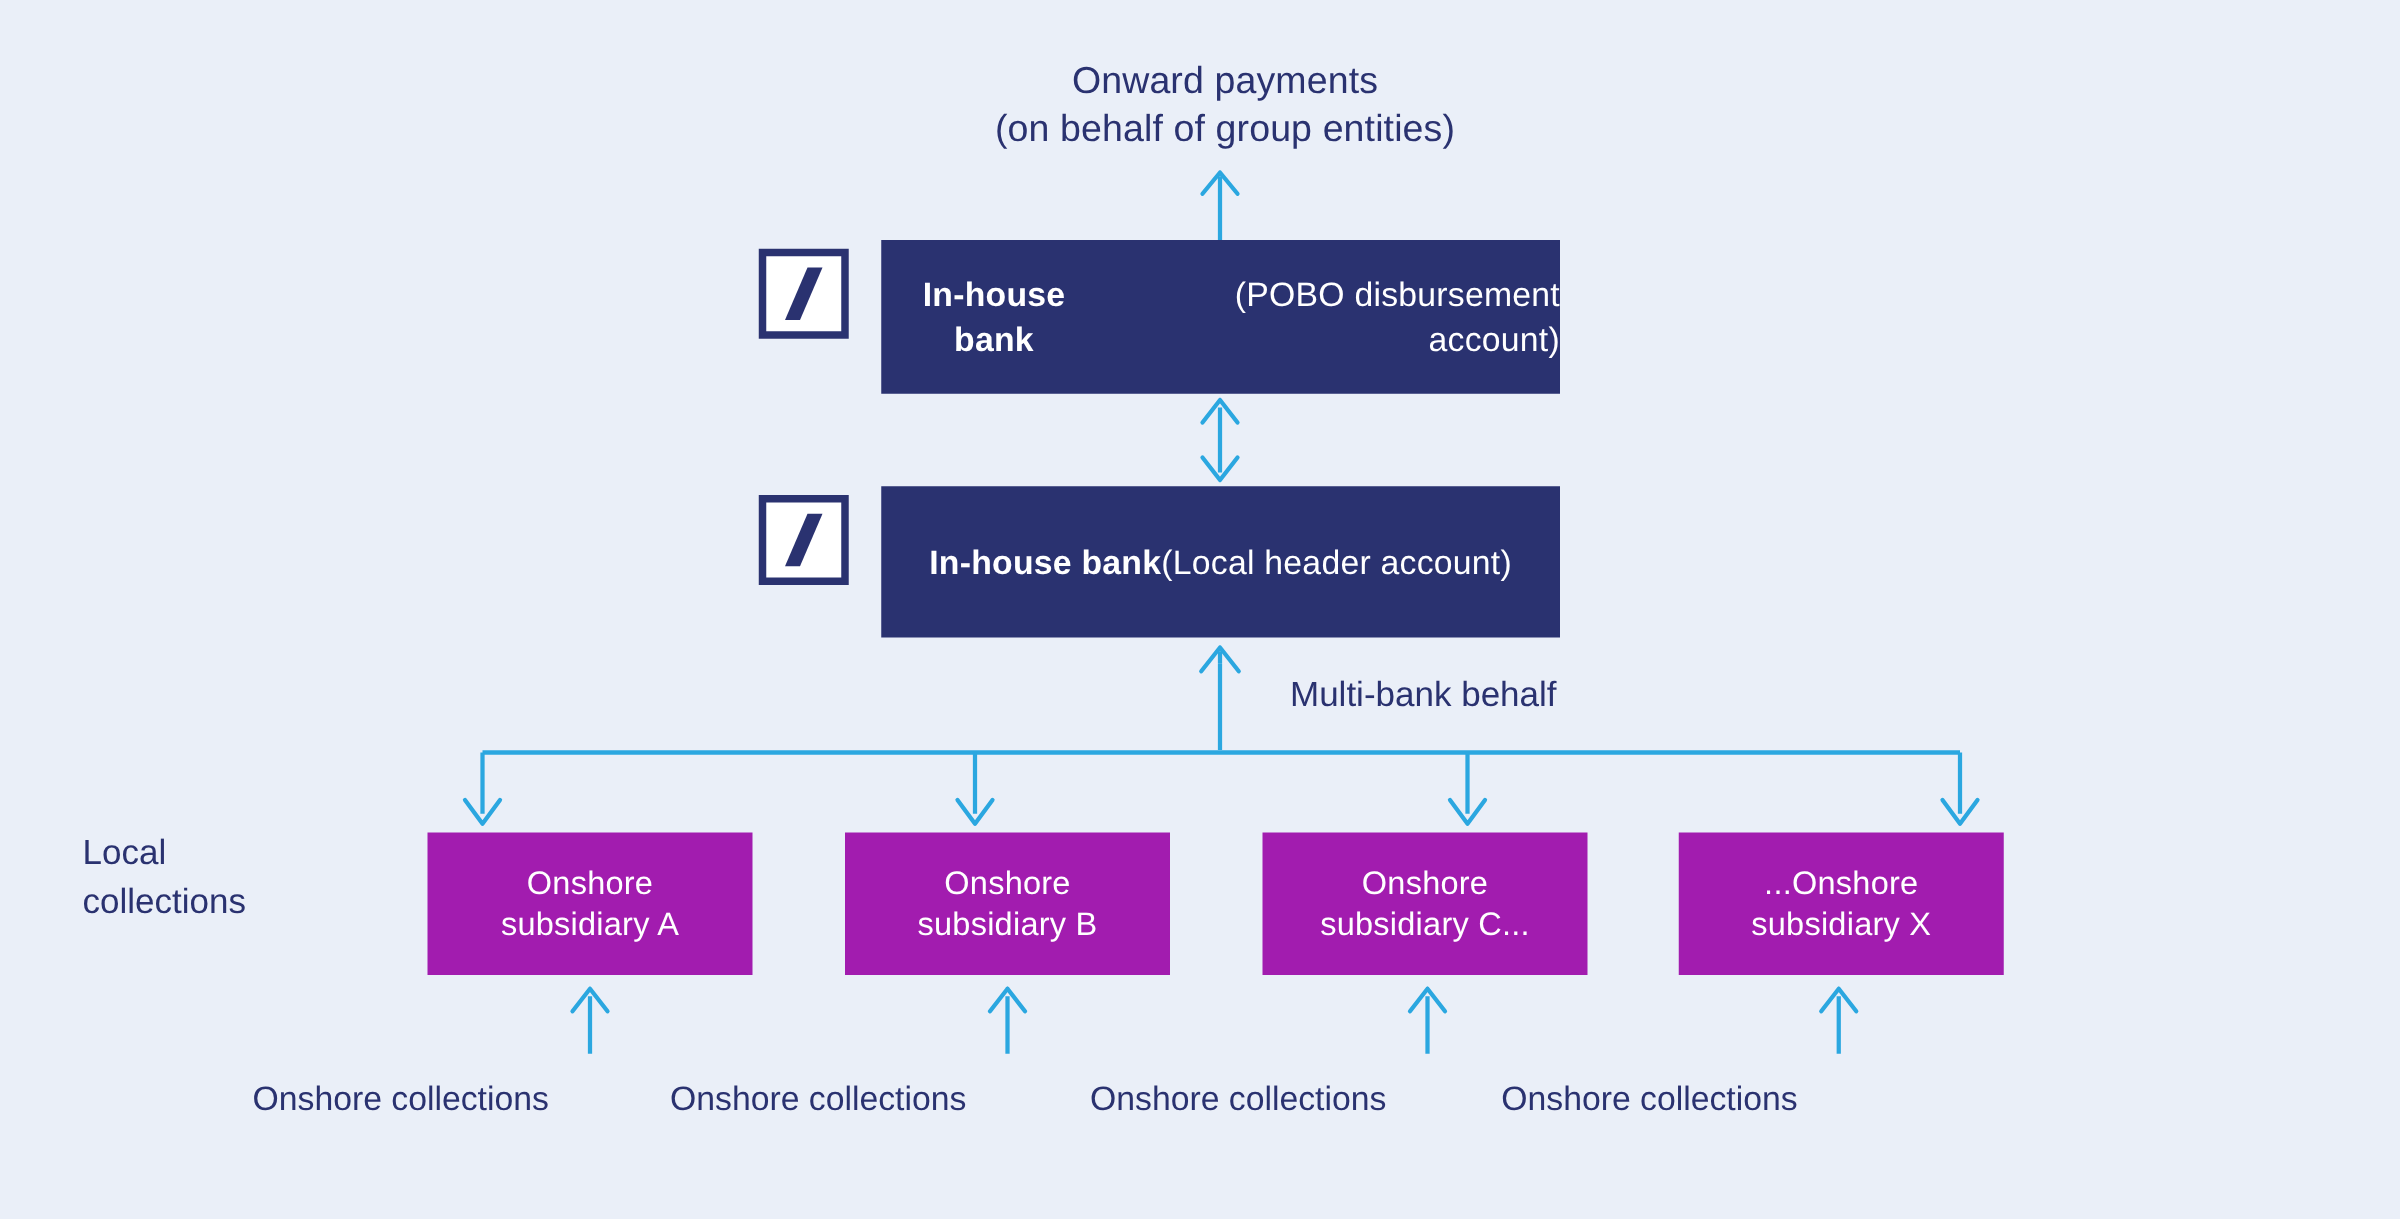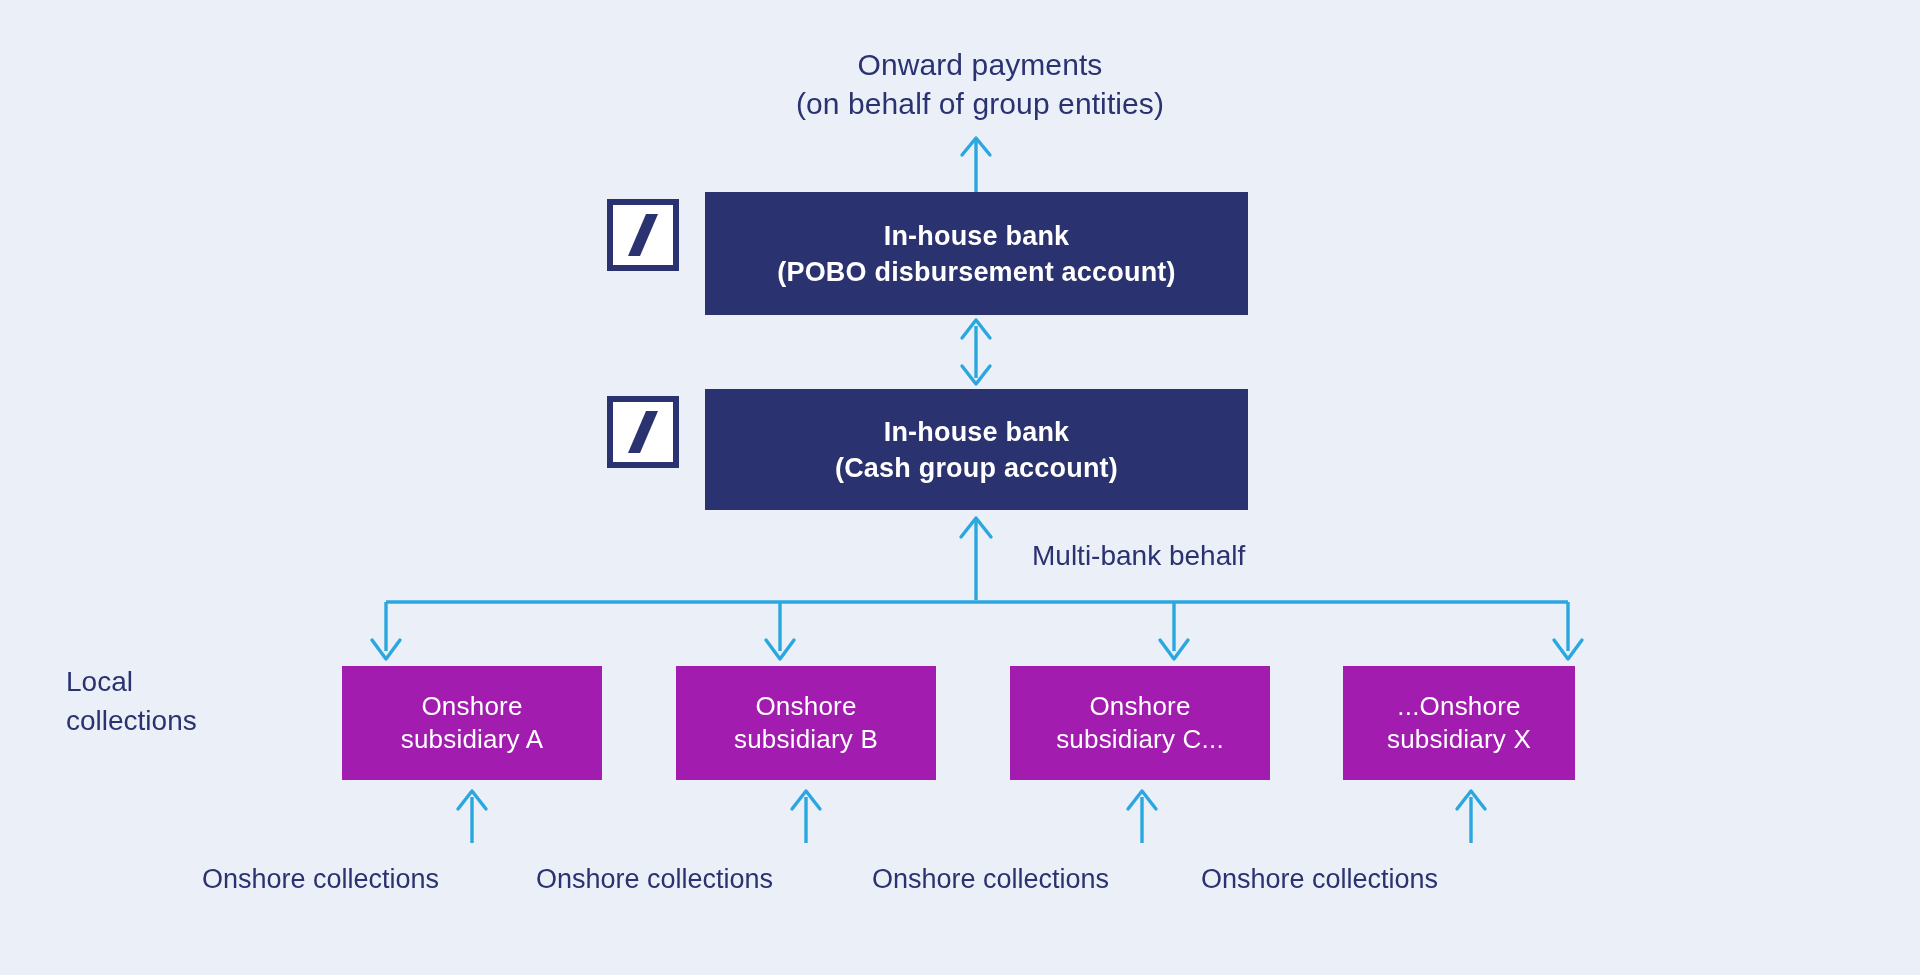--- a/index.html
+++ b/index.html
@@ -36,36 +36,36 @@
     letter-spacing: 0.1px;
   }
   .top-caption .l1 { display: block; }
   .top-caption .l2 { display: block; }
 
   
   .navy-box {
     background: #2a3270;
     color: #ffffff;
     display: flex;
-    flex-direction: column;
     align-items: center;
     justify-content: center;
     text-align: center;
   }
   .navy-box .title {
     font-size: 27px;
     font-weight: bold;
     line-height: 36px;
     letter-spacing: 0.2px;
   }
   .navy-box .subtitle {
     font-size: 27px;
-    font-weight: bold;
+    font-weight: normal;
     line-height: 36px;
     letter-spacing: 0.2px;
+    text-align: right;
   }
   #box-pobo  { left: 705px; top: 192px; width: 543px; height: 123px; }
   #box-cash  { left: 705px; top: 389px; width: 543px; height: 121px; }
 
   
   .db-logo {
     width: 72px;
     height: 72px;
     background: #ffffff;
     border: 6px solid #2a3270;
@@ -224,21 +224,21 @@
   </div>
 
   <div class="db-logo" id="logo-cash">
     <svg viewBox="0 0 60 60" xmlns="http://www.w3.org/2000/svg" aria-hidden="true">
       <polygon points="45,9 33,9 15,51 27,51" fill="#2a3270"></polygon>
     </svg>
   </div>
 
   <div class="abs navy-box" id="box-cash">
     <span class="title">In-house bank</span>
-    <span class="subtitle">(Cash group account)</span>
+    <span class="subtitle">(Local header account)</span>
   </div>
 
   <div class="abs sweep-label">Multi-bank behalf</div>
 
   <div class="abs side-label">
     <span>Local</span>
     <span>collections</span>
   </div>
 
   <div class="abs sub-box" style="left:342px; width:260px;">
@@ -246,21 +246,21 @@
     <span class="l2">subsidiary A</span>
   </div>
   <div class="abs sub-box" style="left:676px; width:260px;">
     <span class="l1">Onshore</span>
     <span class="l2">subsidiary B</span>
   </div>
   <div class="abs sub-box" style="left:1010px; width:260px;">
     <span class="l1">Onshore</span>
     <span class="l2">subsidiary C...</span>
   </div>
-  <div class="abs sub-box" style="left:1343px; width:232px;">
+  <div class="abs sub-box" style="left:1343px; width:260px;">
     <span class="l1">...Onshore</span>
     <span class="l2">subsidiary X</span>
   </div>
 
   <div class="abs collection-label" style="left:202px; width:540px;">Onshore collections</div>
   <div class="abs collection-label" style="left:536px; width:540px;">Onshore collections</div>
   <div class="abs collection-label" style="left:872px; width:540px;">Onshore collections</div>
   <div class="abs collection-label" style="left:1201px; width:540px;">Onshore collections</div>
 
 </div>

